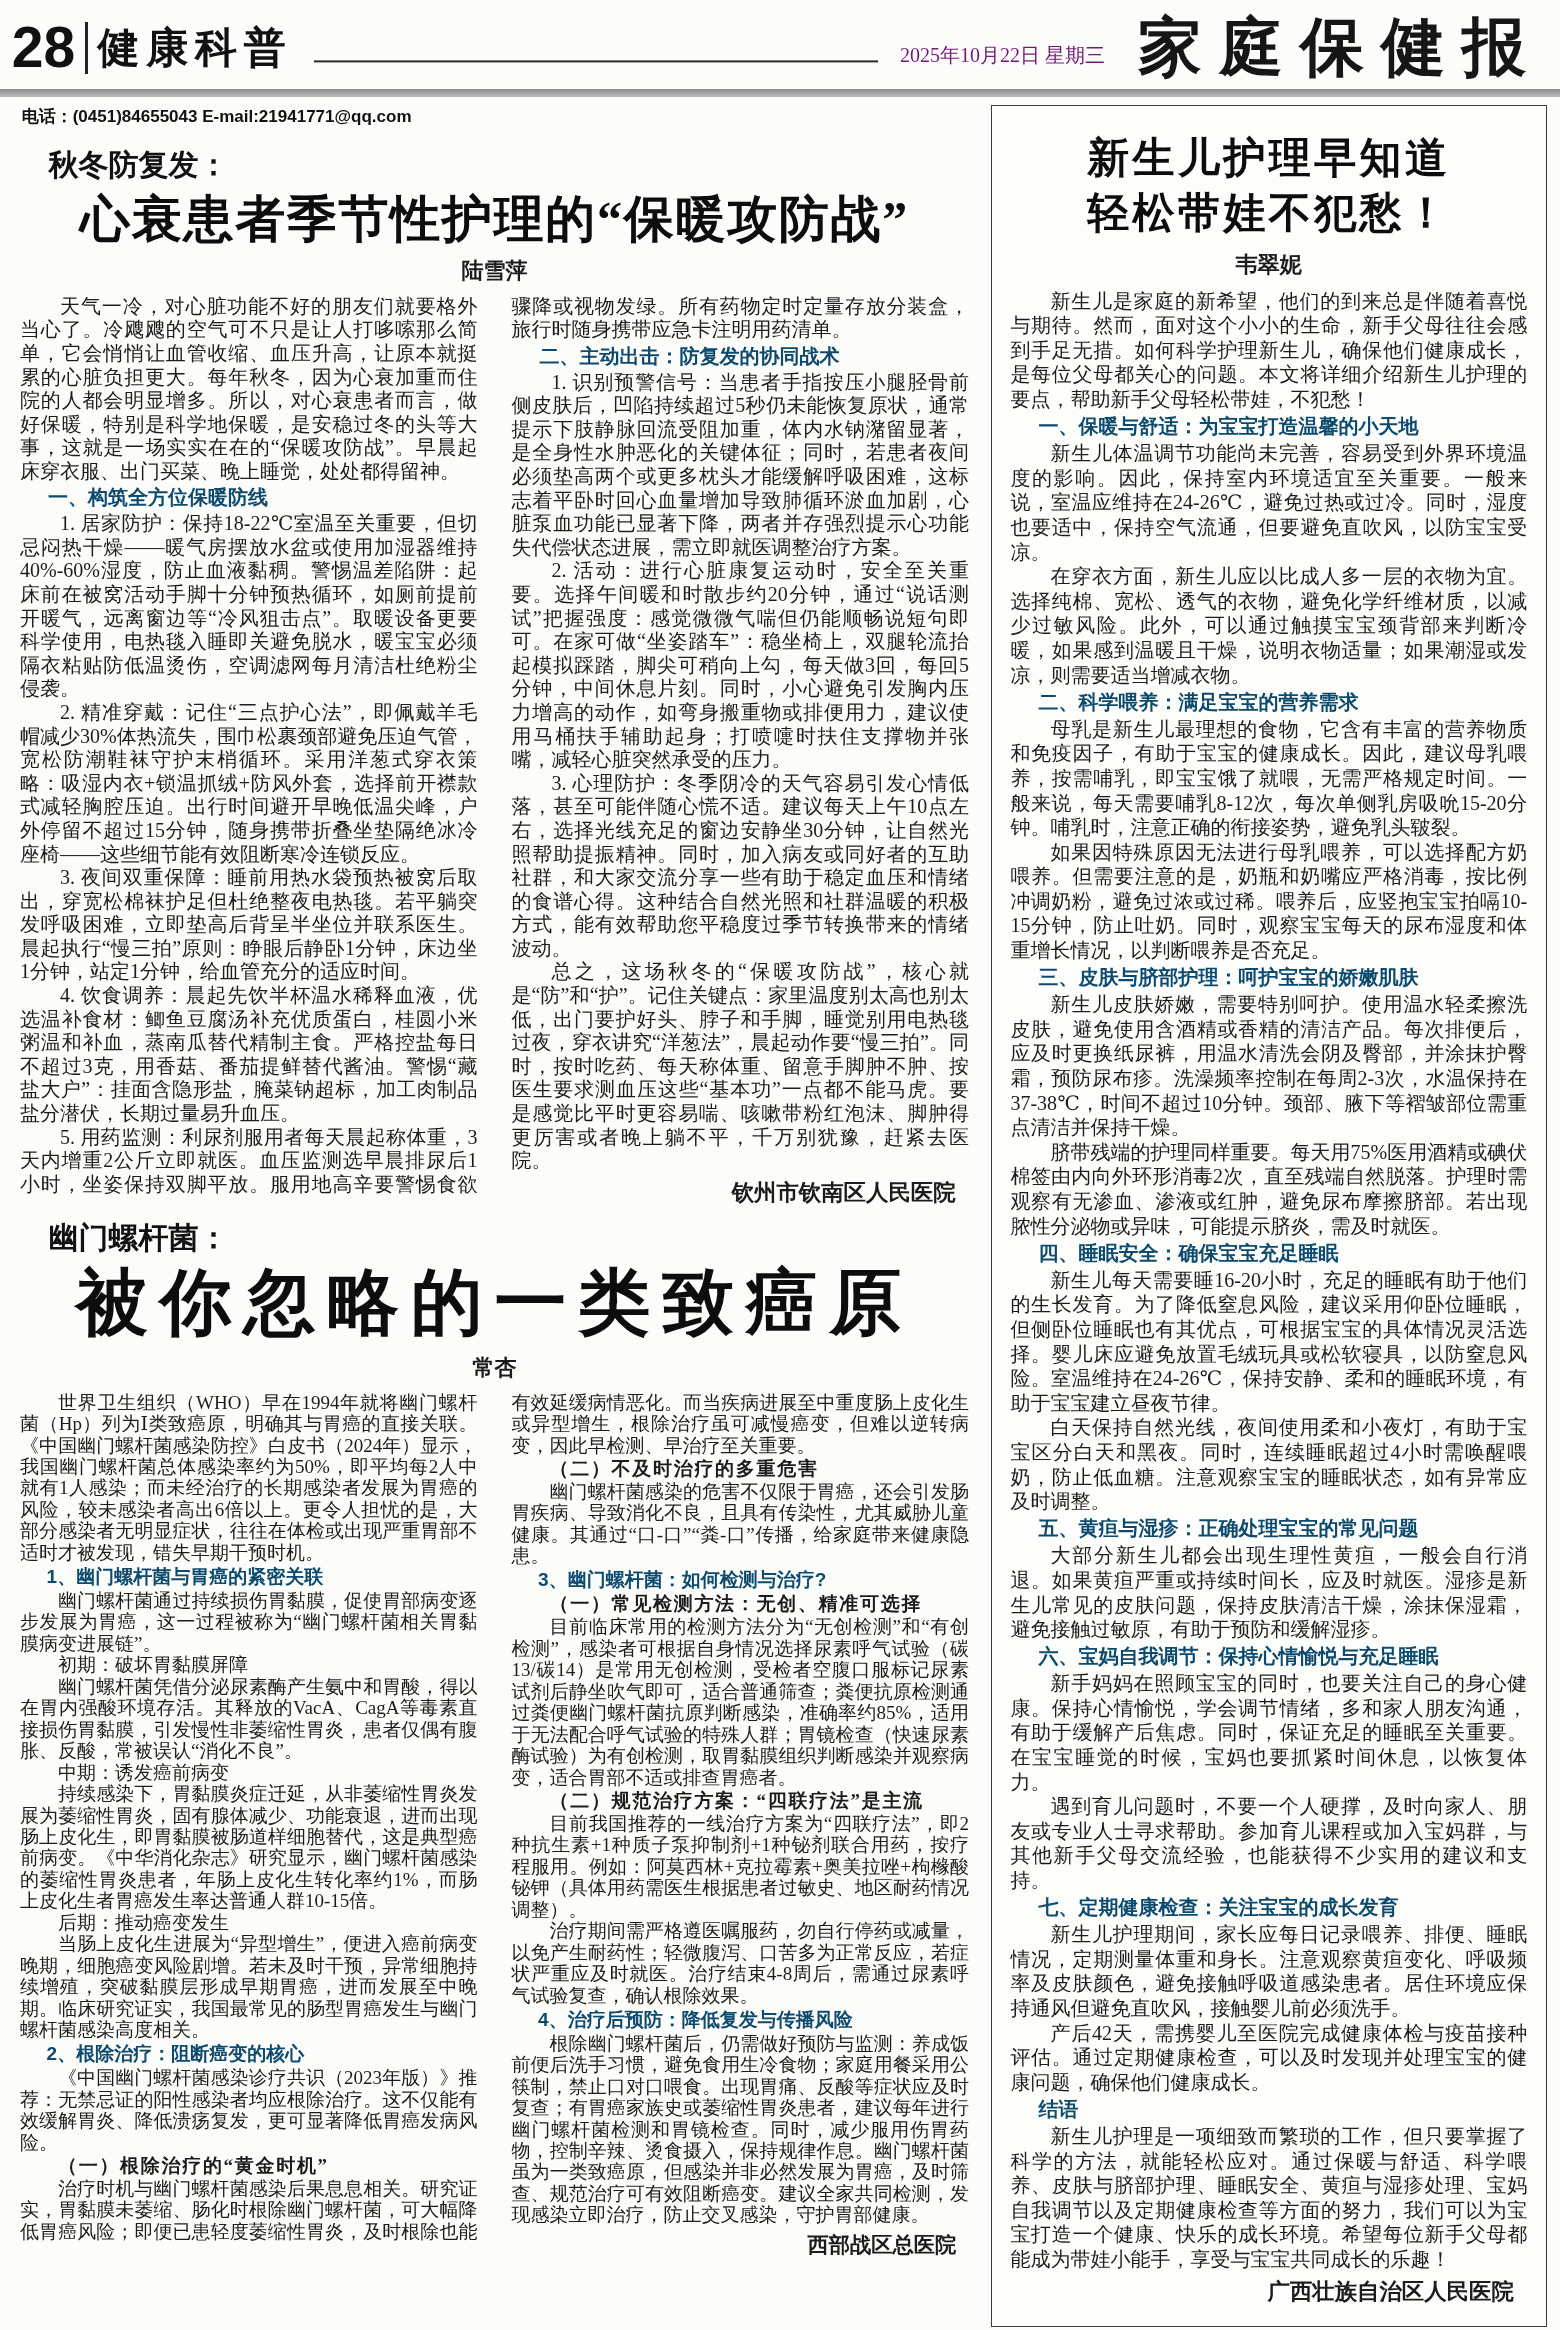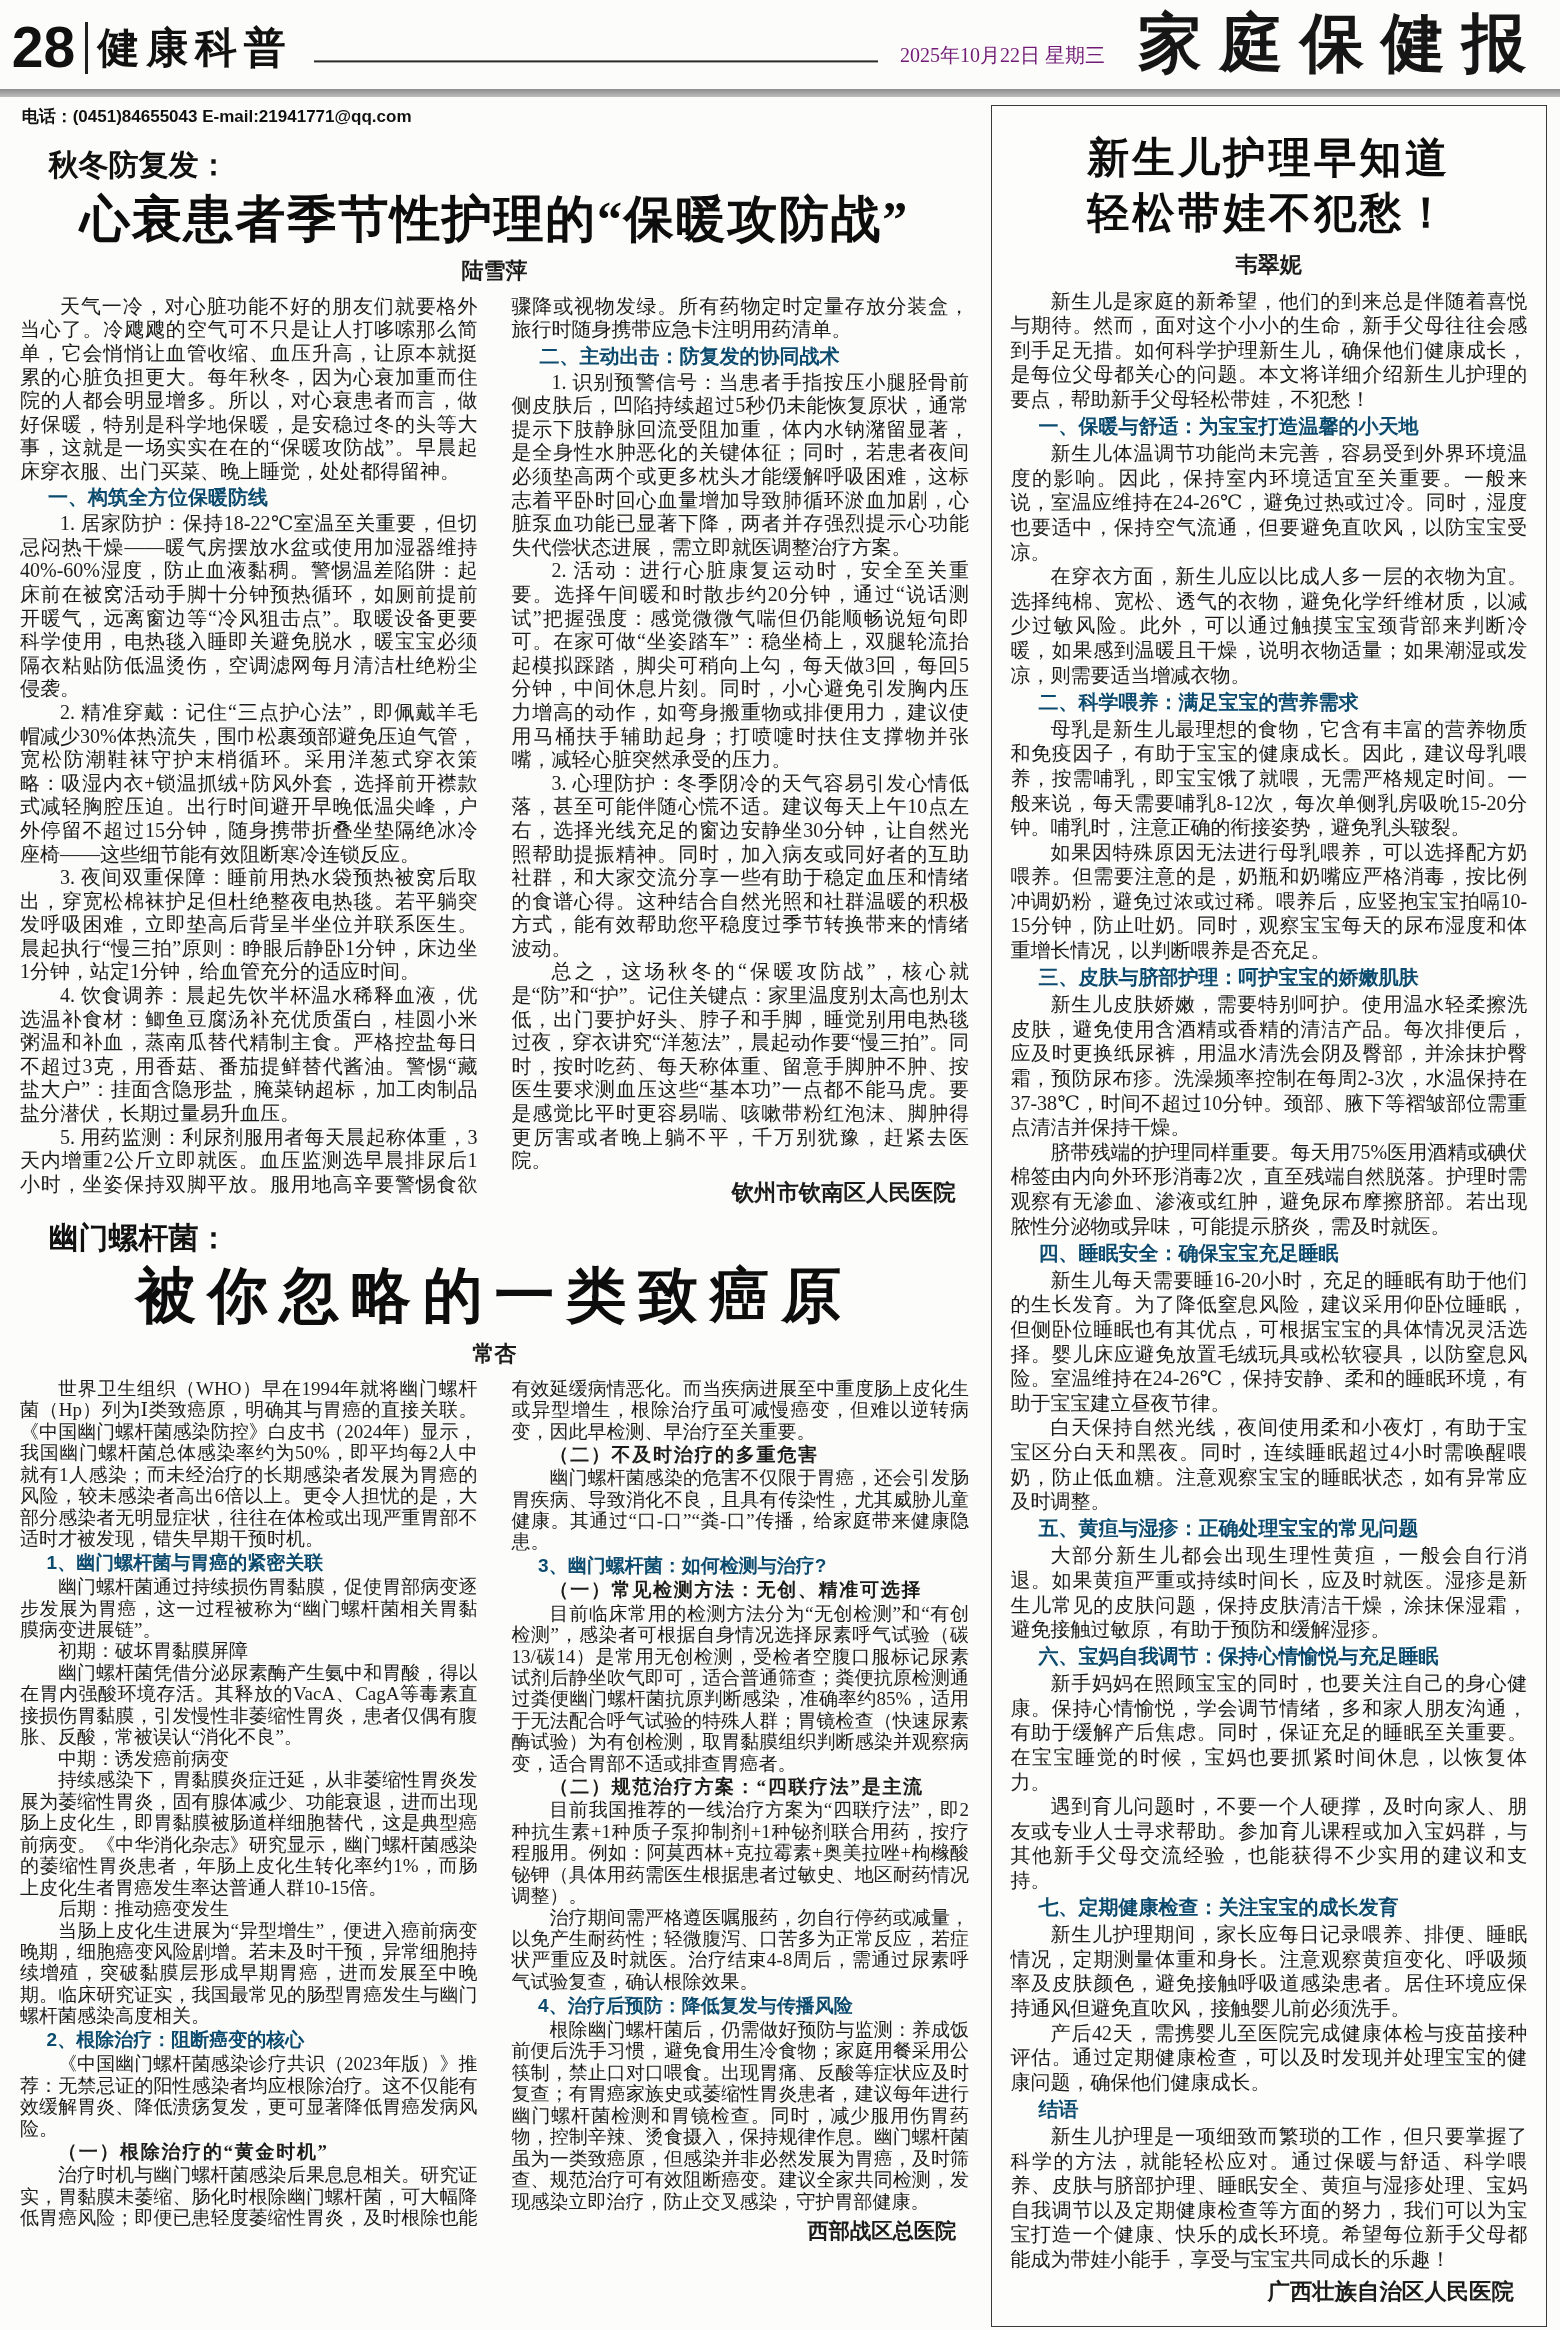--- a/index.html
+++ b/index.html
@@ -10,31 +10,31 @@
     font-family:"Liberation Serif","DejaVu Serif",serif;
   }
   
   .hdr{ display:flex; align-items:center; padding:11.7px 17px 0 11.7px; height:84px; }
   .hdr-left{ display:flex; align-items:center; gap:10px; flex:0 0 auto; }
   .pagenum{ font-family:"Liberation Sans","DejaVu Sans",sans-serif; font-weight:700; font-size:57px; line-height:1; color:#111; }
   .vbar{ width:2.5px; height:52px; background:#222; }
   .section{ font-family:"Liberation Sans","DejaVu Sans",sans-serif; font-weight:900; font-size:42px; letter-spacing:6.7px; color:#111; line-height:1; }
   .h-rule{ flex:1; border-bottom:2.5px solid #2a2a2a; margin:0 22px; transform:translateY(13.4px); }
   .date{ font-size:20px; white-space:nowrap; margin-right:33px; transform:translateY(8.4px); color:#701a75; }
-  .masthead{ font-weight:900; font-size:64px; letter-spacing:17px; line-height:1; white-space:nowrap; color:#161616;font-family:Liberation Mono, monospace; }
+  .masthead{ font-weight:900; font-size:64px; letter-spacing:17px; line-height:1; white-space:nowrap; color:#161616; }
   .thick-rule{ height:7.5px; background:linear-gradient(#8d8d8d,#bdbdbd); margin-top:5px; }
   
   .main{ display:flex; align-items:flex-start; gap:22px; padding:0 13.4px 0 20px; }
   .left-col{ width:949px; flex:0 0 auto; }
   .contact{ font-family:"Liberation Sans","DejaVu Sans",sans-serif; font-weight:700; font-size:17px; padding:8.4px 0 6.7px 1.7px; color:#111; }
   
   .kicker{ font-family:"Liberation Sans","DejaVu Sans",sans-serif; font-weight:700; font-size:30px; margin:10px 0 0 28.5px; color:#111; }
   .a-title{ font-weight:900; text-align:center; color:#0d0d0d; }
   .a1 .a-title{ font-size:50px; letter-spacing:1.7px; margin:5px 8.4px 0; line-height:1.15; }
-  .a2 .a-title{ font-size:60px; letter-spacing:11.7px; margin:3.4px 0 0; line-height:1.15; }
+  .a2 .a-title{ font-size:72px; letter-spacing:11.7px; margin:3.4px 0 0; line-height:1.15; }
   .author{ text-align:center; font-family:"Liberation Sans","DejaVu Sans",sans-serif; font-weight:600; font-size:22px; margin:8.4px 0 8.4px; }
   .cols{ column-count:2; column-gap:34px; text-align:justify; }
   .body1{ font-size:20px; line-height:1.18; }
   .a2{ margin-top:11.7px; }
   .body2{ font-size:19px; line-height:1.13; }
   
   .right-box{
     flex:1; border:1.7px solid #3a3a3a; background:#fdfdfc;
     margin-top:8.4px; padding:13.4px 18.4px 20px; min-height:2204px;
   }

